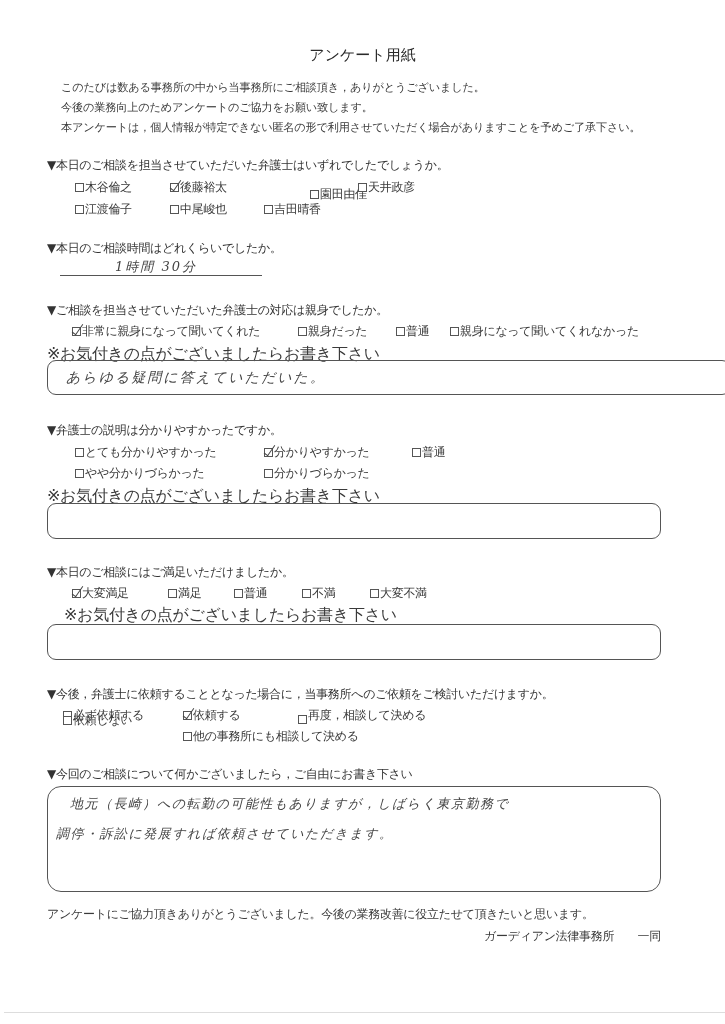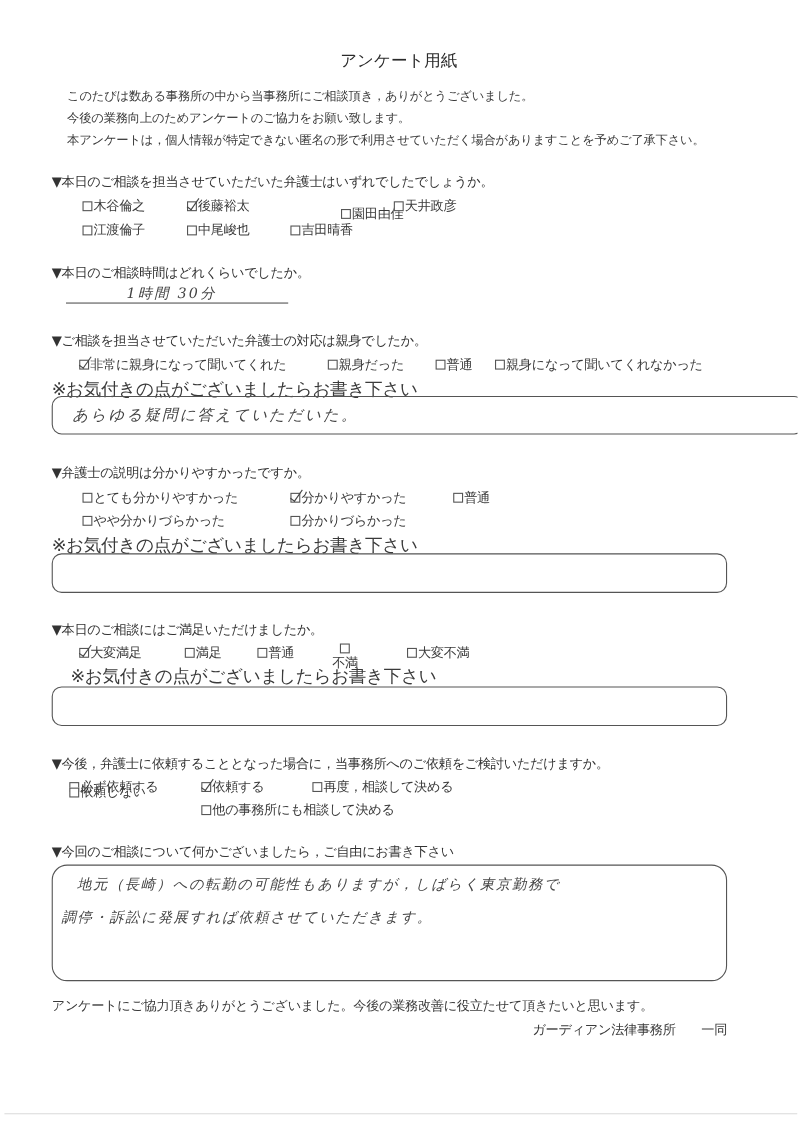--- a/index.html
+++ b/index.html
@@ -129,41 +129,41 @@
     <span>大変満足</span>
   </div>
 <div class="abs opt" style="left:168px; top:585px;text-align:right;">
     <span class="cb"></span>
     <span>満足</span>
   </div>
 <div class="abs opt" style="left:234px; top:585px;">
     <span class="cb"></span>
     <span>普通</span>
   </div>
-<div class="abs opt" style="left:302px; top:585px;flex-direction:column;">
+<div class="abs opt" style="left:302px; top:585px;">
     <span class="cb"></span>
     <span>不満</span>
   </div>
 <div class="abs opt" style="left:370px; top:585px;">
     <span class="cb"></span>
     <span>大変不満</span>
   </div>
 <div class="abs note" style="left:64px; top:605px;">※お気付きの点がございましたらお書き下さい</div>
 <div class="box" style="left:47px; top:624px; width:614px; height:36px;"></div>
 
 <div class="abs q" style="left:47px; top:686px;">▼今後，弁護士に依頼することとなった場合に，当事務所へのご依頼をご検討いただけますか。</div>
 <div class="abs opt" style="left:63px; top:707px;">
     <span class="cb"></span>
     <span>必ず依頼する</span>
   </div>
 <div class="abs opt" style="left:183px; top:707px;">
     <span class="cb checked"></span>
     <span>依頼する</span>
   </div>
-<div class="abs opt" style="left:284px; top:707px;">
+<div class="abs opt" style="left:298px; top:707px;align-items:flex-end;">
     <span class="cb"></span>
     <span>再度，相談して決める</span>
   </div>
 <div class="abs opt" style="left:63px; top:712px;">
     <span class="cb"></span>
     <span>依頼しない</span>
   </div>
 <div class="abs opt" style="left:183px; top:728px;">
     <span class="cb"></span>
     <span>他の事務所にも相談して決める</span>

